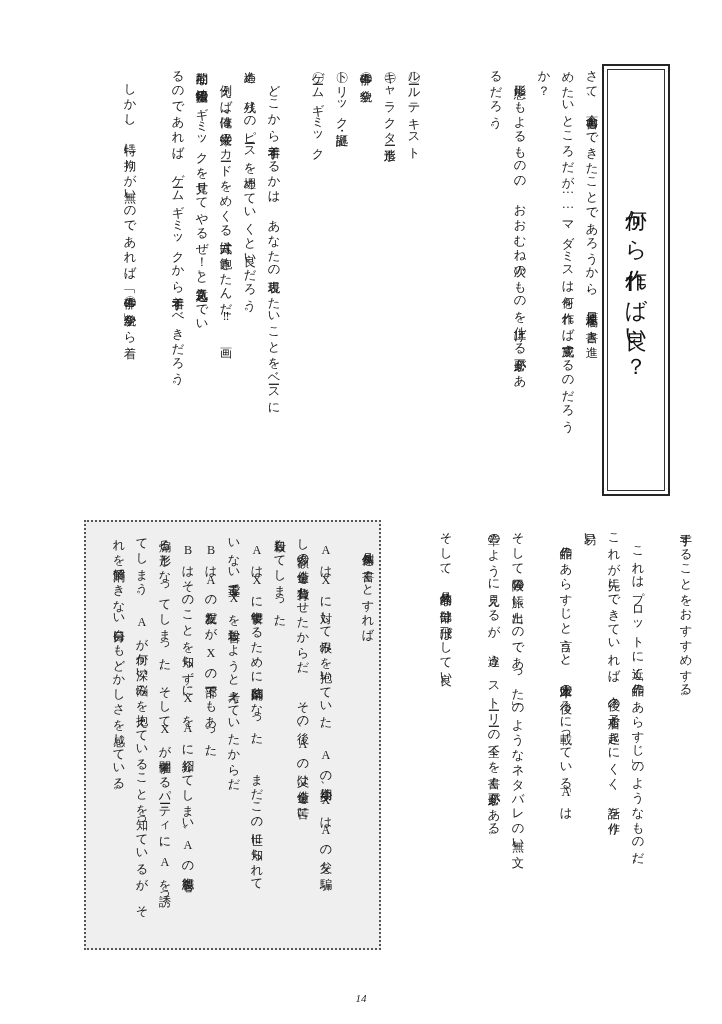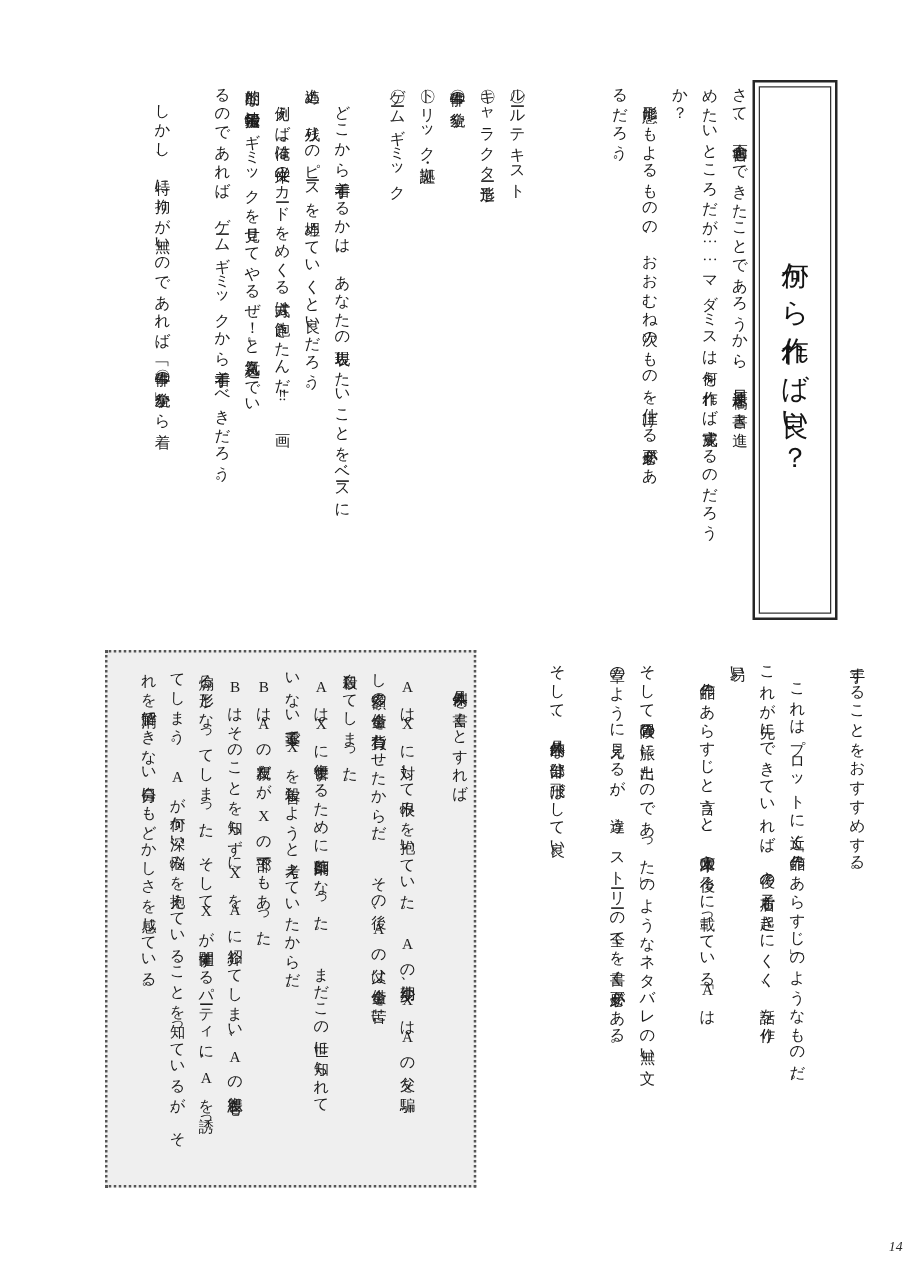--- a/index.html
+++ b/index.html
@@ -101,21 +101,21 @@
     white-space: pre-wrap;
     text-align: left;
   }
 
   
   #page-number {
     position: absolute;
     left: 0;
     right: 0;
     top: 992px;
-    text-align: right;
+    text-align: center;
     font-size: 11px;
     font-style: italic;
     color: #2a2a2a;
     font-family: "Liberation Serif", "DejaVu Serif", serif;
   }
 </style>
 </head>
 <body>
 
 <div class="page">

